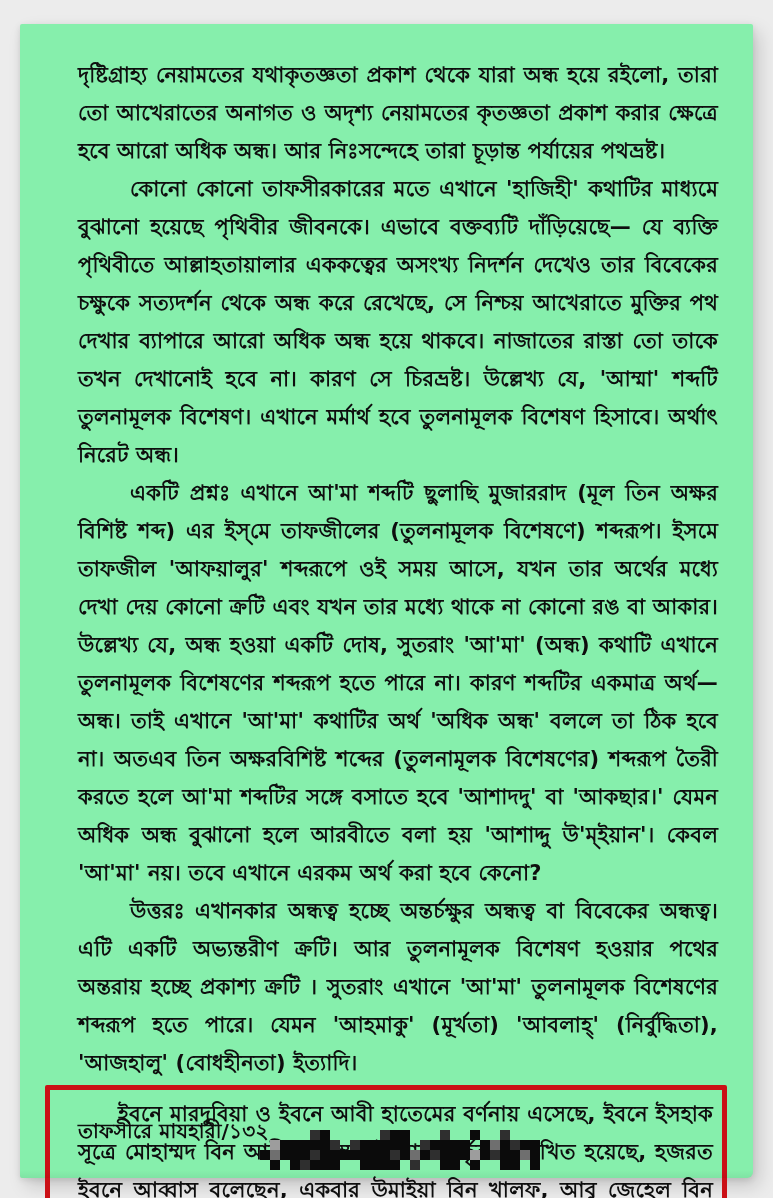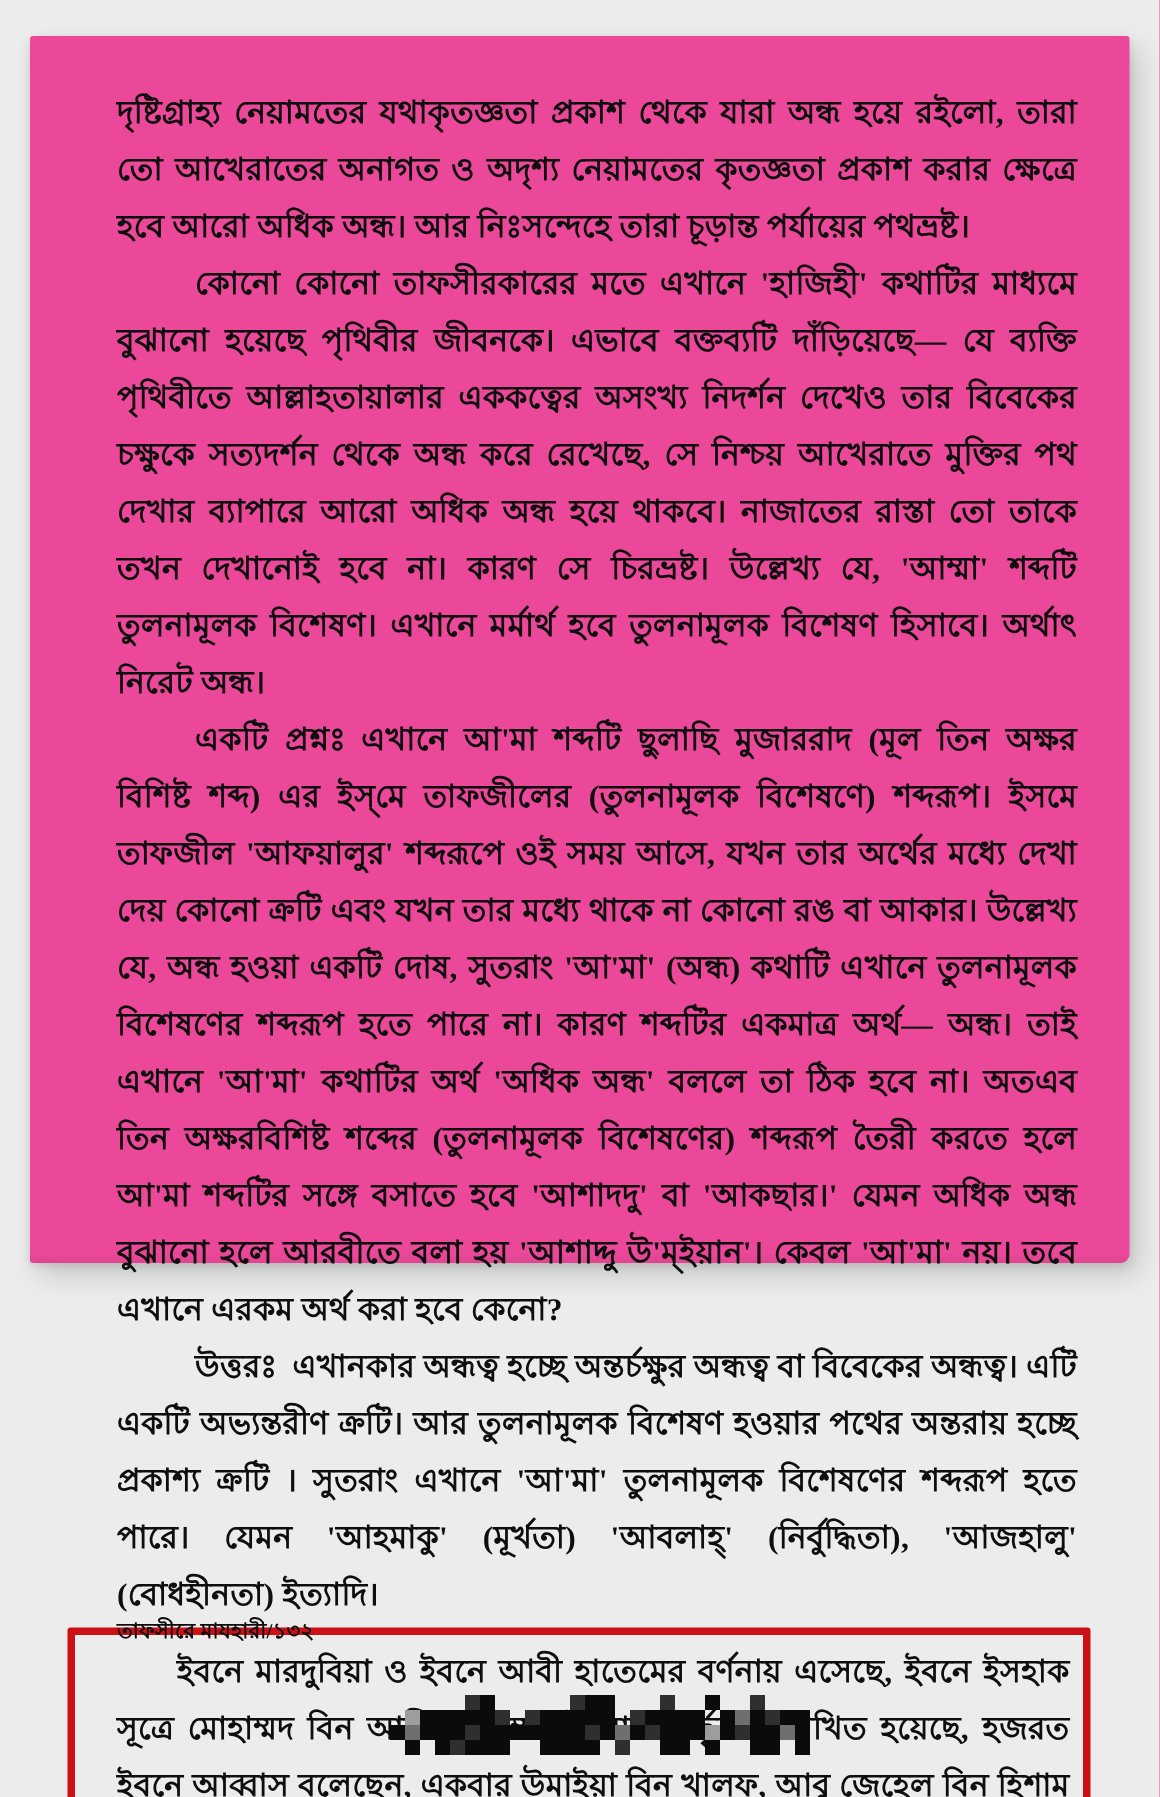--- a/index.html
+++ b/index.html
@@ -7,25 +7,24 @@
   body {
     position:relative;
     width:773px; height:1198px;
     background:#ececec;
     font-family:"DejaVu Sans","Liberation Sans",sans-serif;
     overflow:hidden;
   }
   .scan-page {
     position:absolute;
     left:20px; top:24px;
-    width:733px; height:818px;
-    background:#ec4899;
+    width:733px; height:1154px;
+    background:#86efac;
     border-radius:2px 2px 6px 2px;
     box-shadow: 6px 8px 18px rgba(0,0,0,0.16), 0 2px 6px rgba(0,0,0,0.10);
-    font-family: Liberation Serif, serif;
   }
   .page-body {
     position:absolute;
     left:0; top:0; right:0;
     padding:32px 35px 0 58px;
     color:#0d0d0d;
   }
   .para {
     font-size:21px;
     line-height:38px;
@@ -44,22 +43,22 @@
     margin-left:-33px;
     margin-right:-9px;
     margin-top:3px;
     border:5px solid #cb1016;
     border-radius:2px;
     padding:5px 9px 16px 28px;
   }
   .highlight-box .para { text-indent:40px; }
   .footer-line {
     position:absolute;
-    left:58px; top:1052px;
-    font-size:14px;
+    left:58px; top:1092px;
+    font-size:20px;
     font-weight:800;
     color:#0d0d0d;
     letter-spacing:0.2px;
   }
   .watermark-mosaic {
     position:absolute;
     left:240px; top:1106px;
     width:285px; height:40px;
   }
   .watermark-mosaic .cell {

